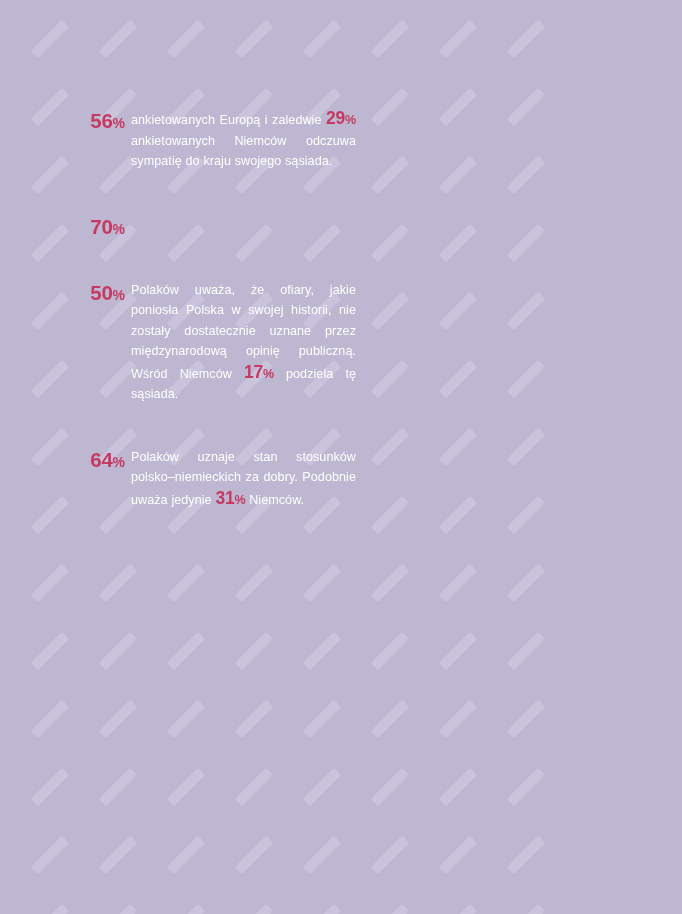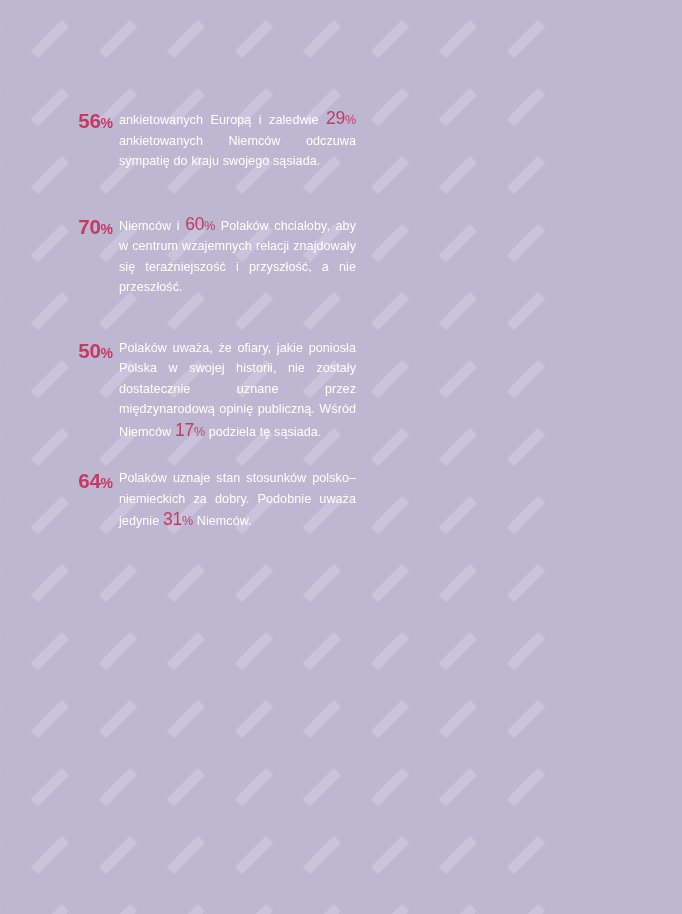--- a/index.html
+++ b/index.html
@@ -14,20 +14,21 @@
     background: #bdb7d1;
   }
 
   #page {
     position: relative;
     width: 548px;
     height: 914px;
     box-sizing: border-box;
     background-color: #bdb7d1;
     overflow: hidden;
+    padding-left: 12px;
   }
 
   
   #pattern {
     position: absolute;
     inset: 0;
     pointer-events: none;
     z-index: 0;
   }
 
@@ -72,33 +73,33 @@
     font-size: 12.6px;
     line-height: 20.5px;
     text-align: justify;
     text-justify: inter-word;
     letter-spacing: 0.05px;
     word-spacing: 0.2px;
   }
 
   .inline-pct {
     color: #c63a62;
-    font-weight: normal;
+    font-weight: bold;
     font-size: 17.5px;
     letter-spacing: -0.2px;
   }
   .inline-pct .sym {
     font-size: 12.5px;
   }
 
   
   .r1 { margin-bottom: 42px; }
   .r2 { margin-bottom: 38px; }
   .r3 { margin-bottom: 40px; }
-  .r4 { margin-bottom: 26px; }
+  .r4 { margin-bottom: 42px; }
 </style>
 </head>
 <body>
 
 <div id="page">
 
   <svg id="pattern" width="682" height="914" viewBox="0 0 682 914" xmlns="http://www.w3.org/2000/svg">
     <defs>
       <pattern id="dashPat" width="68" height="68" patternUnits="userSpaceOnUse" patternTransform="translate(22,14)">
         <rect x="0" y="0" width="68" height="68" fill="none"></rect>
@@ -113,21 +114,20 @@
   <div id="stats">
 
     <div class="stat-row r1">
       <div class="lead-pct"><span>56</span><span class="sym">%</span></div>
       <div class="stat-body"><span>ankietowanych Europą i zaledwie </span><span class="inline-pct"><span>29</span><span class="sym">%</span></span><span> ankietowanych Niemców odczuwa sympatię do kraju swojego sąsiada.</span></div>
     </div>
 
 
     <div class="stat-row r3">
       <div class="lead-pct"><span>70</span><span class="sym">%</span></div>
-      <div class="stat-body"><span>Niemców i </span><span class="inline-pct"><span>60</span><span class="sym">%</span></span><span> Polaków chciałoby, aby w centrum wzajemnych relacji znajdowały się teraźniejszość i przyszłość, a nie przeszłość.</span></div>
     </div>
 
     <div class="stat-row r4">
       <div class="lead-pct"><span>50</span><span class="sym">%</span></div>
       <div class="stat-body"><span>Polaków uważa, że ofiary, jakie poniosła Polska w swojej historii, nie zostały dostatecznie uznane przez międzynarodową opinię publiczną. Wśród Niemców </span><span class="inline-pct"><span>17</span><span class="sym">%</span></span><span> podziela tę sąsiada.</span></div>
     </div>
 
     <div class="stat-row">
       <div class="lead-pct"><span>64</span><span class="sym">%</span></div>
       <div class="stat-body"><span>Polaków uznaje stan stosunków polsko–niemieckich za dobry. Podobnie uważa jedynie </span><span class="inline-pct"><span>31</span><span class="sym">%</span></span><span> Niemców.</span></div>

